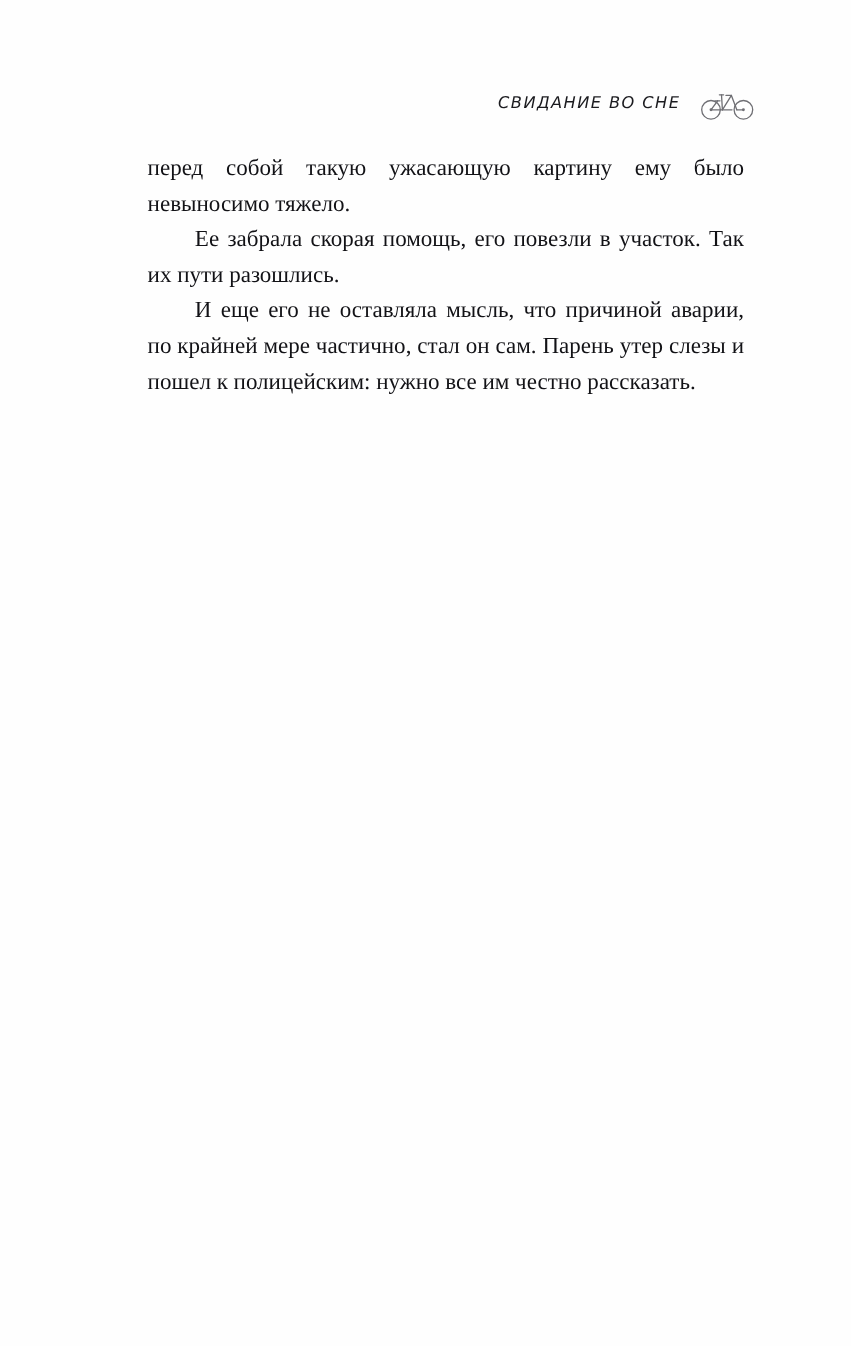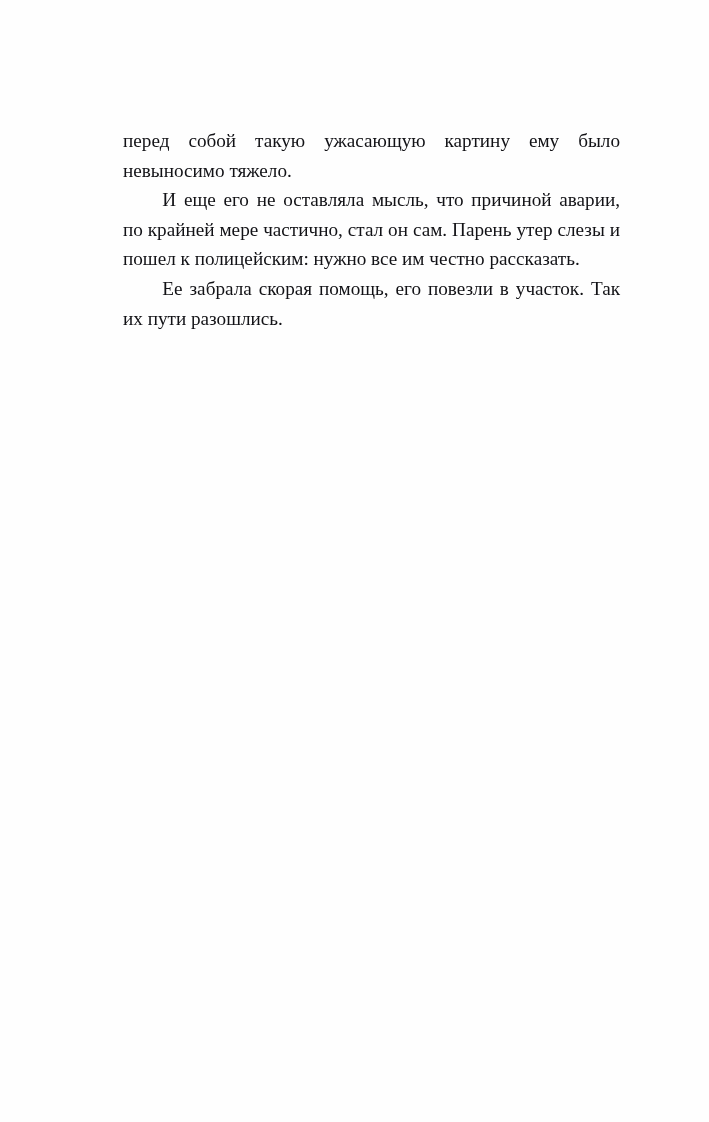--- a/index.html
+++ b/index.html
@@ -69,20 +69,39 @@
   .body-text p.indent {
     text-indent: 2.05em;
   }
   
 </style>
 </head>
 <body>
 
 <div class="page">
 
+  <div class="running-head">
+    <div class="running-head-title">СВИДАНИЕ ВО СНЕ</div>
+    <span class="bike-icon">
+      <svg viewBox="0 0 92 60" fill="none" stroke="currentColor" stroke-width="2.2" stroke-linecap="round" stroke-linejoin="round" width="46" height="30">
+        <circle cx="19" cy="41" r="15.5"></circle>
+        <circle cx="73" cy="41" r="15.5"></circle>
+        <circle cx="19" cy="41" r="2.4" fill="currentColor" stroke="none"></circle>
+        <circle cx="73" cy="41" r="2.4" fill="currentColor" stroke="none"></circle>
+        <path d="M19 41 L38 41 L53 17 L62 41"></path>
+        <path d="M38 41 L54 41"></path>
+        <path d="M53 17 L44 17"></path>
+        <path d="M62 41 L73 41"></path>
+        <path d="M40 16 L33 16"></path>
+        <path d="M36.5 16 L38 41"></path>
+        <path d="M19 41 L30 26"></path>
+        <path d="M26 26 L34 26"></path>
+      </svg>
+    </span>
+  </div>
 
   <div class="body-text">
     <p>перед собой такую ужасающую картину ему было невыносимо тяжело.</p>
+    <p class="indent">Ее забрала скорая помощь, его повезли в участок. Так их пути разошлись.</p>
     <p class="indent">И еще его не оставляла мысль, что причиной аварии, по крайней мере частично, стал он сам. Парень утер слезы и пошел к полицейским: нужно все им честно рассказать.</p>
-    <p class="indent">Ее забрала скорая помощь, его повезли в участок. Так их пути разошлись.</p>
   </div>
 
 </div>
 
 </body></html>

